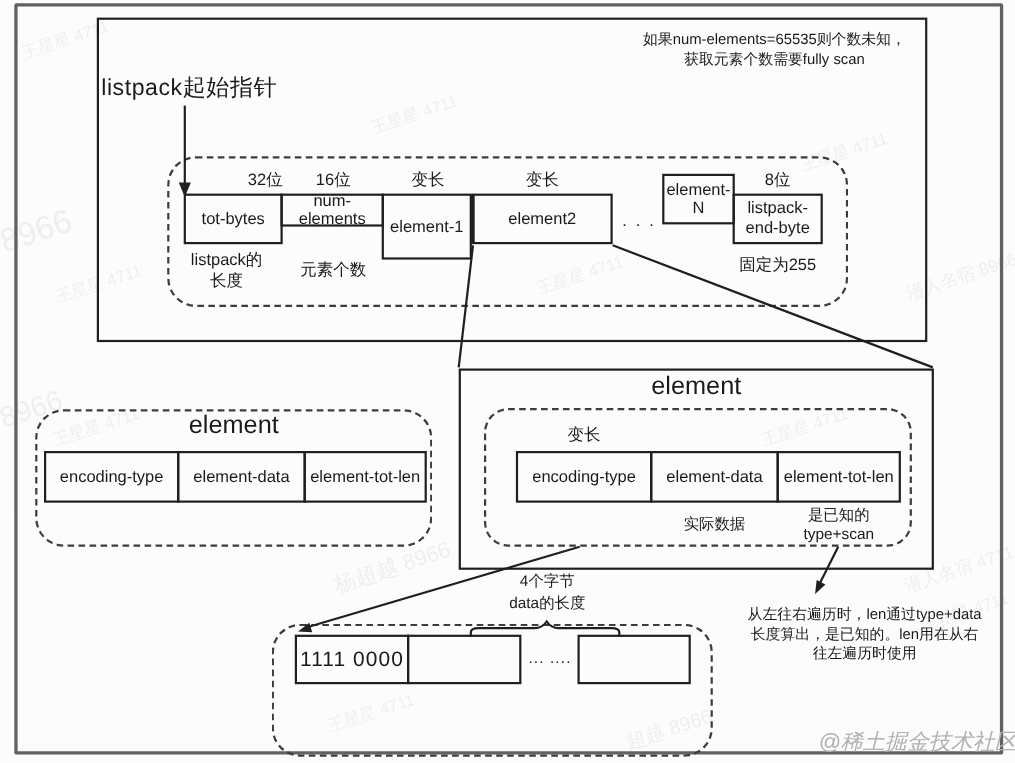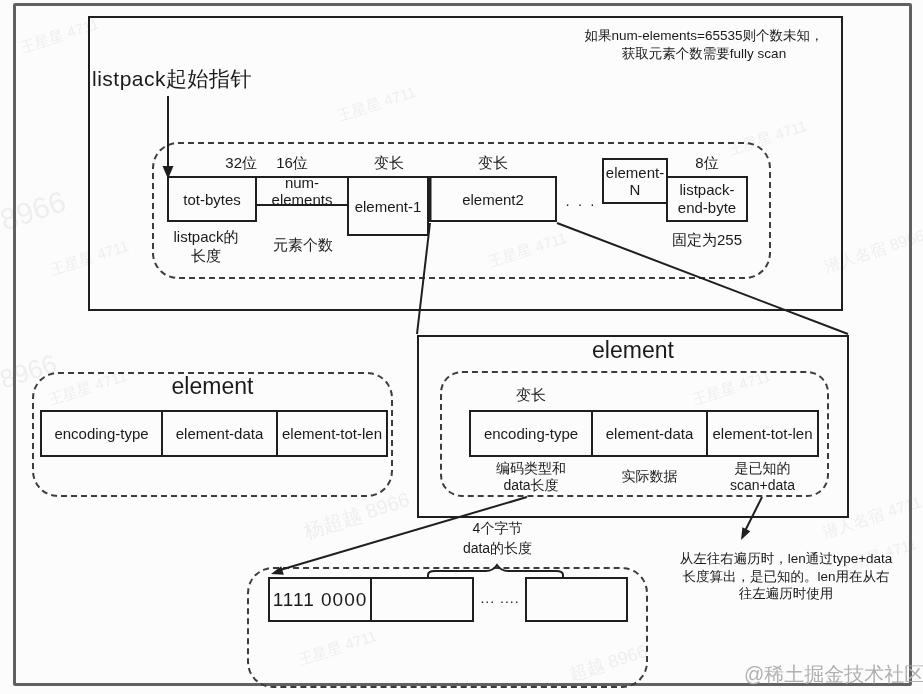--- a/index.html
+++ b/index.html
@@ -62,21 +62,21 @@
   <div class="note" style="left:553px;top:27px;width:302px;">
     <div>如果num-elements=65535则个数未知，</div>
     <div>获取元素个数需要fully scan</div>
   </div>
 
   <div class="pointer-label" style="left:92px;top:65px;">listpack起始指针</div>
 
   <div class="rect-dashed" style="left:152px;top:142px;width:619px;height:137px;"></div>
 
   <div class="lbl" style="left:167px;top:154px;width:90px;text-align:right;">32位</div>
-  <div class="lbl" style="left:246px;top:154px;width:92px;">16位</div>
+  <div class="lbl" style="left:257px;top:154px;width:92px;">16位</div>
   <div class="lbl" style="left:349px;top:154px;width:80px;">变长</div>
   <div class="lbl" style="left:429px;top:154px;width:128px;">变长</div>
   <div class="lbl" style="left:666px;top:154px;width:82px;">8位</div>
 
   <div class="cell" style="left:167px;top:176px;width:90px;height:46px;text-align:center;">tot-bytes</div>
   <div class="cell" style="left:255px;top:176px;width:94px;height:30px;">num-elements</div>
   <div class="cell" style="left:347px;top:176px;width:82px;height:60px;">element-1</div>
   <div class="cell" style="left:429px;top:176px;width:128px;height:46px;">element2</div>
   <div class="dots" style="left:560px;top:192px;width:42px;">. . .</div>
   <div class="cell" style="left:602px;top:158px;width:66px;height:46px;">element-N</div>
@@ -100,47 +100,43 @@
   <div class="cell" style="left:161px;top:410px;width:117px;height:47px;">element-data</div>
   <div class="cell" style="left:276px;top:410px;width:112px;height:47px;">element-tot-len</div>
 
   <div class="rect-solid" style="left:417px;top:335px;width:432px;height:183px;"></div>
   <div class="title-el" style="left:417px;top:337px;width:432px;">element</div>
   <div class="rect-dashed" style="left:440px;top:371px;width:389px;height:126px;border-radius:22px;"></div>
   <div class="lbl" style="left:469px;top:386px;width:124px;">变长</div>
   <div class="cell" style="left:469px;top:410px;width:124px;height:47px;">encoding-type</div>
   <div class="cell" style="left:591px;top:410px;width:117px;height:47px;">element-data</div>
   <div class="cell" style="left:706px;top:410px;width:113px;height:47px;">element-tot-len</div>
-  <div class="lbl-block" style="left:469px;top:460px;width:124px;font-size:14px;line-height:17px;">
-    <div>编码类型和</div>
-    <div>data长度</div>
-  </div>
   <div class="lbl" style="left:591px;top:468px;width:117px;font-size:14px;">实际数据</div>
   <div class="lbl-block" style="left:706px;top:460px;width:113px;font-size:14px;line-height:17px;">
     <div>是已知的</div>
-    <div>scan+data</div>
+    <div>type+scan</div>
   </div>
 
   <div class="rect-dashed" style="left:247px;top:567px;width:401px;height:121px;"></div>
   <div class="lbl-block" style="left:425px;top:518px;width:145px;font-size:14px;line-height:20px;">
     <div>4个字节</div>
     <div>data的长度</div>
   </div>
   <div class="cell bin" style="left:268px;top:577px;width:104px;height:45px;">1111 0000</div>
   <div class="cell" style="left:370px;top:577px;width:104px;height:45px;"></div>
   <div class="dots" style="left:477px;top:590px;width:46px;font-size:14px;letter-spacing:1px;">... ....</div>
   <div class="cell" style="left:525px;top:577px;width:103px;height:45px;"></div>
 
   <div class="note" style="left:658px;top:550px;width:256px;">
     <div>从左往右遍历时，len通过type+data</div>
     <div>长度算出，是已知的。len用在从右</div>
     <div>往左遍历时使用</div>
   </div>
 
-  <div class="juejin" style="left:744px;top:661px;">@稀土掘金技术社区</div>
+  <div class="juejin" style="left:744px;top:661px;font-style:italic;">@稀土掘金技术社区</div>
 
   <svg class="overlay" viewBox="0 0 923 694">
     <g stroke="#1f1f1f" stroke-width="2" fill="none">
       <path d="M168,96 L168,170"></path>
       <path d="M429.5,177 L429.5,221" stroke-width="4"></path>
       <path d="M430,223 L417,334"></path>
       <path d="M557,223 L848,334"></path>
       <path d="M527,497 L280,570"></path>
       <path d="M762,497 L745,531"></path>
       <path d="M428,579 L428,575 Q428,571 435,571 L486,571 Q493,571 497,565 Q501,571 508,571 L556,571 Q563,571 563,575 L563,579"></path>

